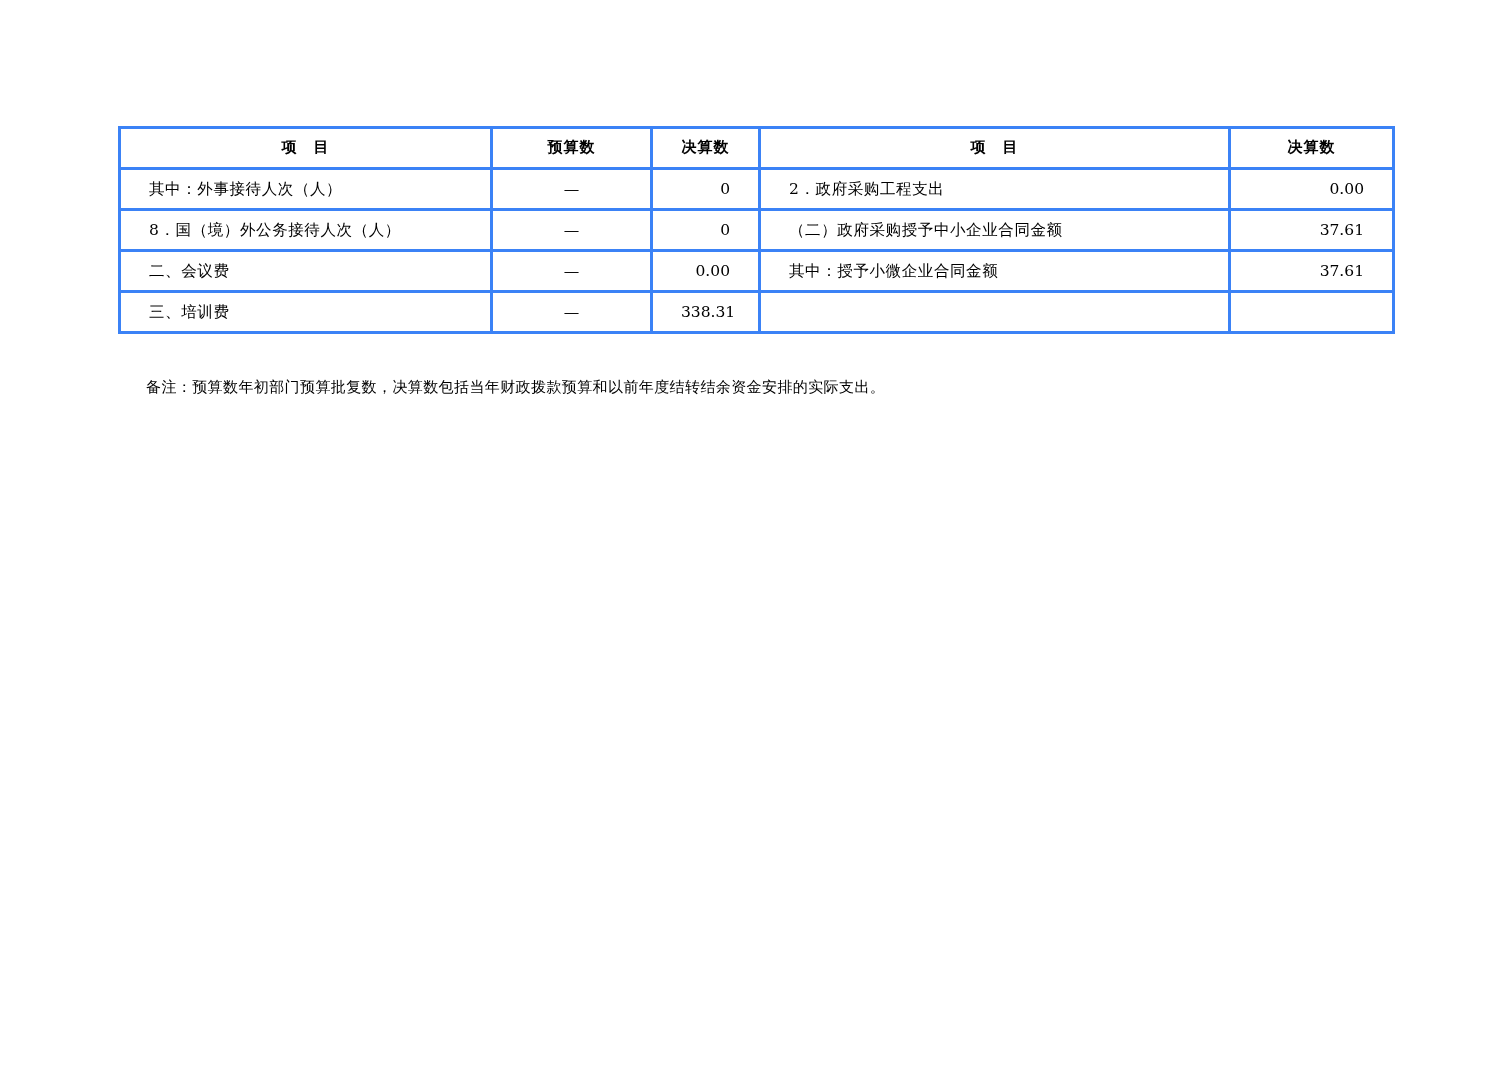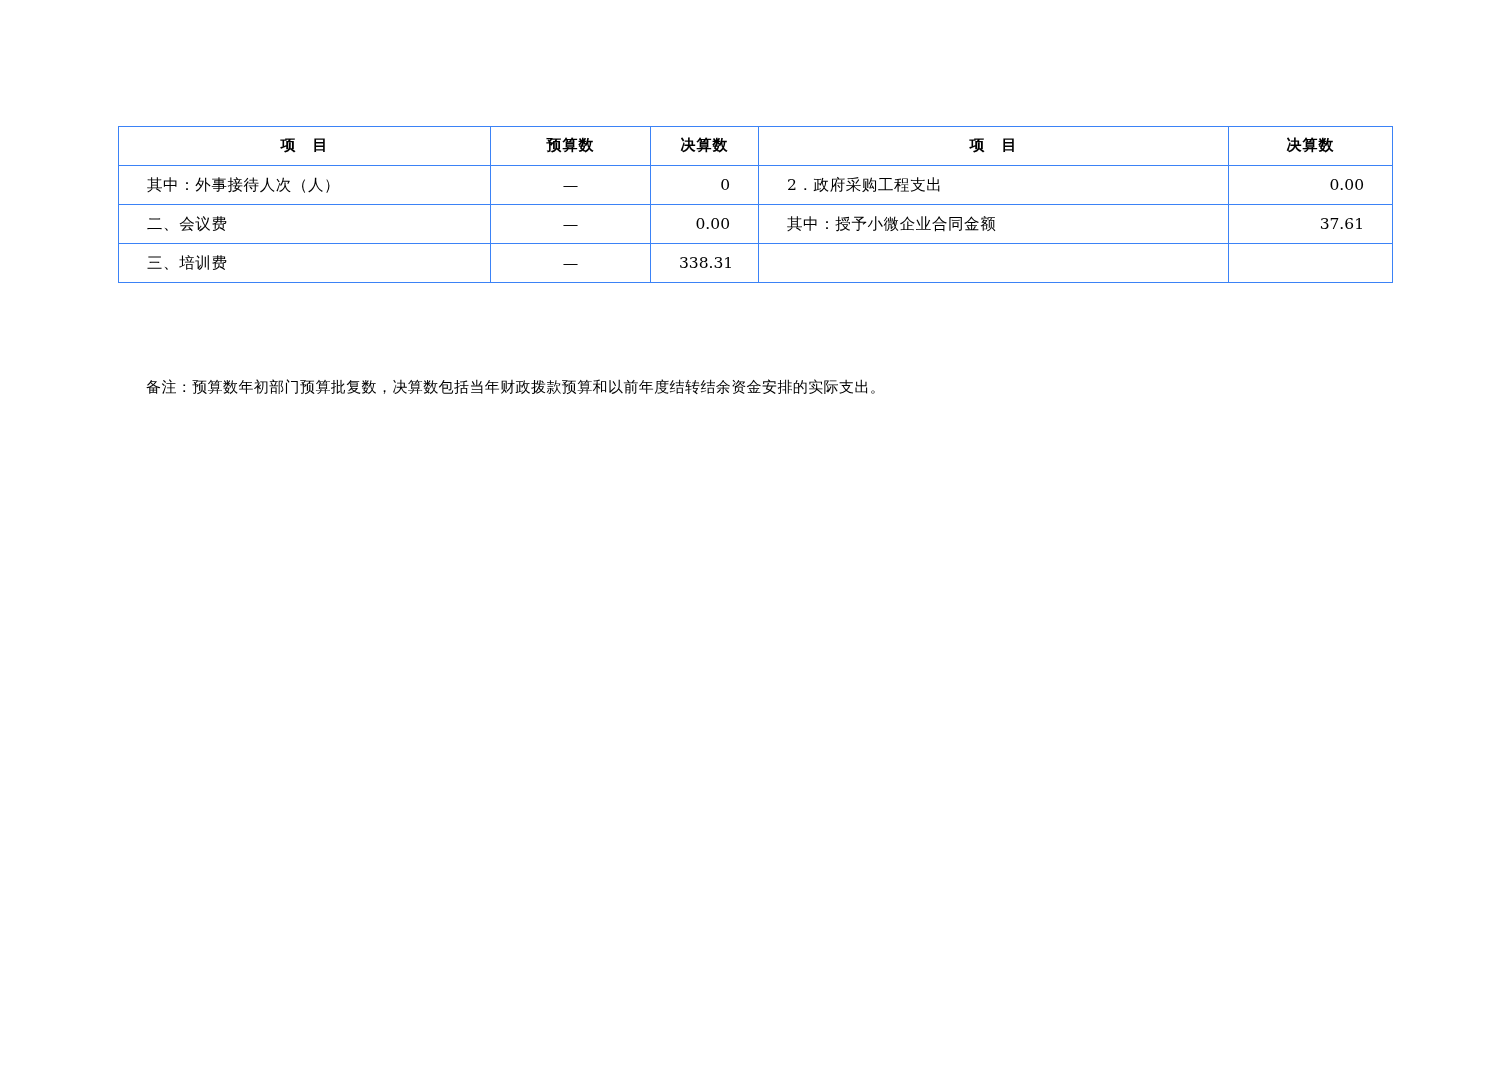--- a/index.html
+++ b/index.html
@@ -26,21 +26,21 @@
     top: 126px;
     width: 1274px;
   }
   table.budget {
     border-collapse: collapse;
     width: 100%;
     table-layout: fixed;
   }
   table.budget th,
   table.budget td {
-    border: 1px solid #3b82f6;
+    border: 3px solid #3b82f6;
     height: 38px;
     padding: 0 28px;
     font-size: 15.5px;
     font-weight: normal;
     vertical-align: middle;
     line-height: 1.3;
   }
   table.budget th {
     text-align: center;
     font-family: "DejaVu Sans", "Liberation Sans", sans-serif;
@@ -119,20 +119,27 @@
       </thead>
       <tbody>
         <tr>
           <td class="item-text indent1">其中：外事接待人次（人）</td>
           <td class="dash">—</td>
           <td class="num">0</td>
           <td class="item-text indent-r1">2．政府采购工程支出</td>
           <td class="num">0.00</td>
         </tr>
         <tr>
+          <td class="item-text indent2">8．国（境）外公务接待人次（人）</td>
+          <td class="dash">—</td>
+          <td class="num">0</td>
+          <td class="item-text indent0">（二）政府采购授予中小企业合同金额</td>
+          <td class="num">37.61</td>
+        </tr>
+        <tr>
           <td class="item-text indent0">二、会议费</td>
           <td class="dash">—</td>
           <td class="num">0.00</td>
           <td class="item-text indent-r2">其中：授予小微企业合同金额</td>
           <td class="num">37.61</td>
         </tr>
         <tr>
           <td class="item-text indent0">三、培训费</td>
           <td class="dash">—</td>
           <td class="num">338.31</td>

